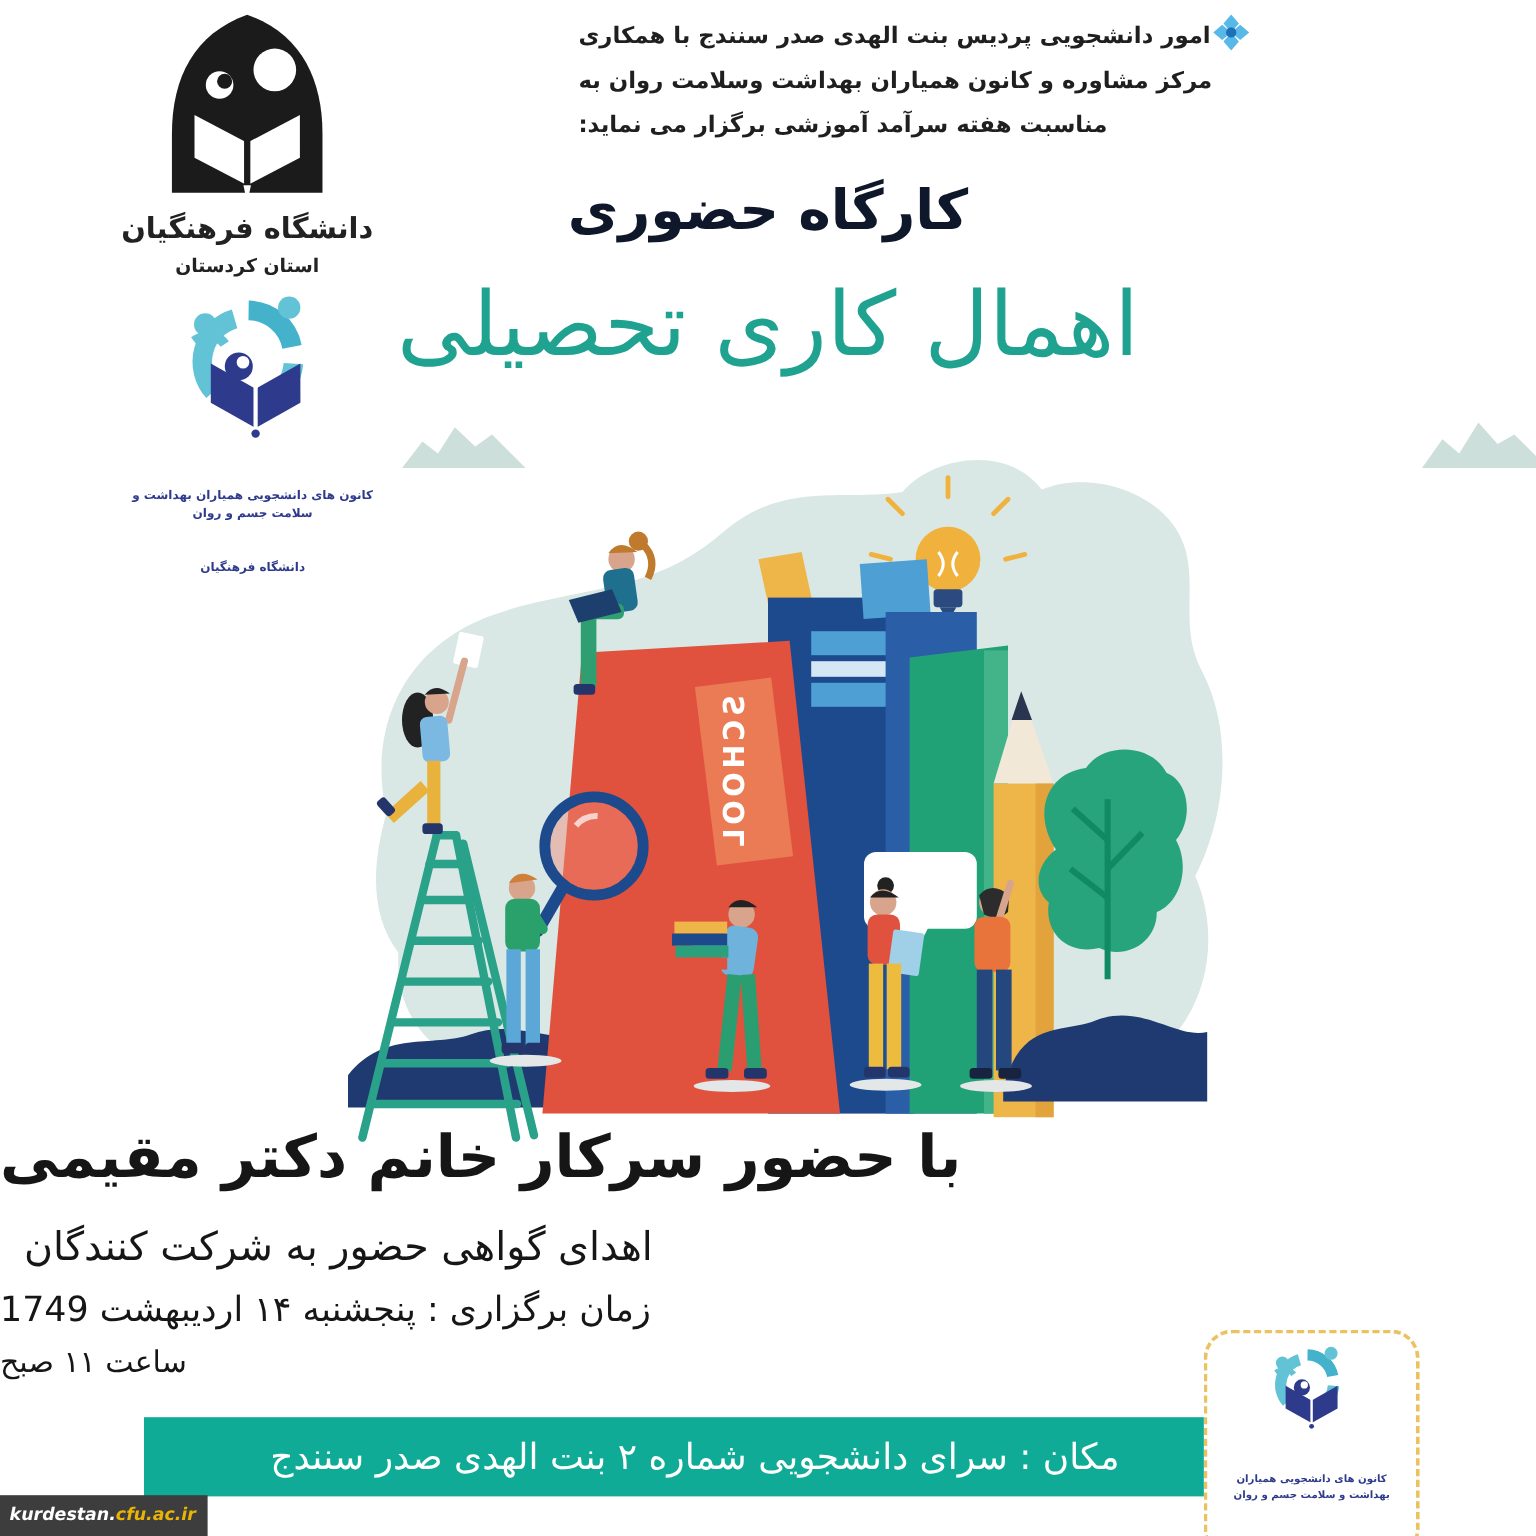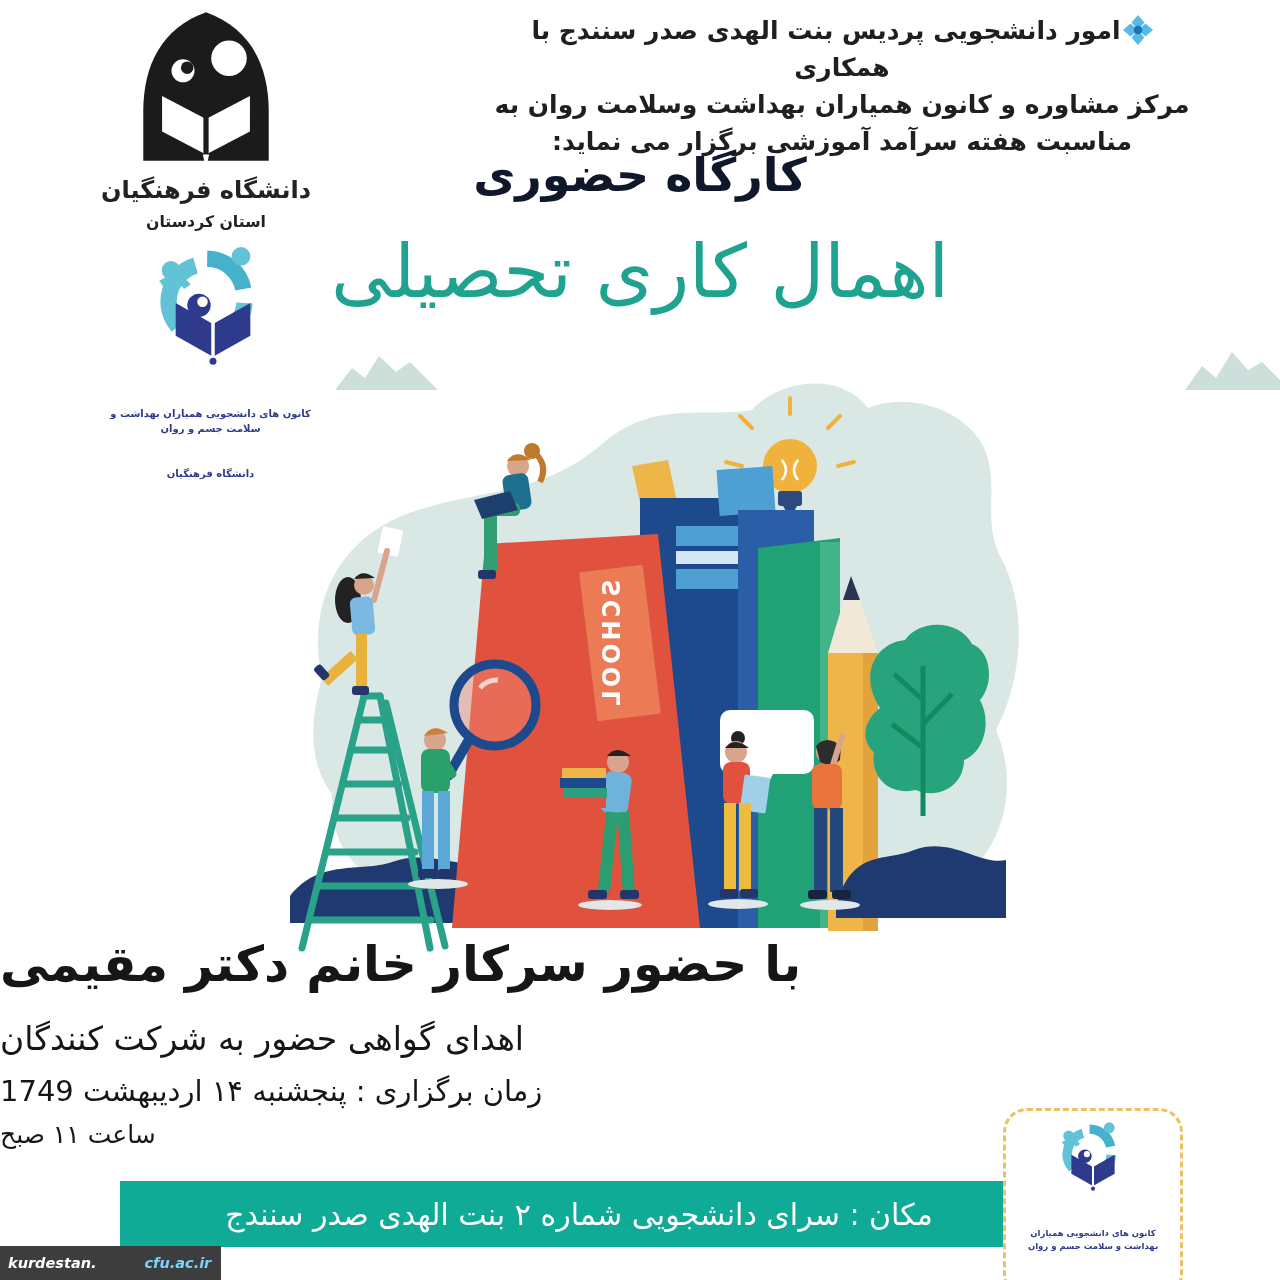--- a/index.html
+++ b/index.html
@@ -6,52 +6,52 @@
   #poster{
     position:relative;width:1280px;height:1280px;background:#ffffff;
     font-family:"DejaVu Sans",sans-serif;overflow:hidden;
   }
   .abs{position:absolute;}
   
   #uni-logo{left:96px;top:6px;width:220px;height:230px;}
   
   #club-logo-left{left:108px;top:244px;width:210px;height:200px;}
   
-  #intro{right:78px;top:12px;width:720px;text-align:center;direction:rtl;
-         color:#1f1f1f;font-size:25px;line-height:37px;font-weight:bold;}
+  #intro{right:78px;top:12px;width:720px;text-align:left;direction:rtl;
+         color:#1f1f1f;font-size:19px;line-height:37px;font-weight:bold;}
   #intro .flower{display:inline-block;width:30px;height:30px;vertical-align:-6px;margin-left:2px;}
   
   #title-block{left:30px;right:30px;top:148px;text-align:center;direction:rtl;}
   #workshop-type{font-size:46px;font-weight:bold;color:#0f172a;letter-spacing:1px;}
   #workshop-title{margin-top:26px;font-size:74px;font-weight:normal;color:#1fa390;}
   
   #illu{left:280px;top:348px;width:1000px;height:618px;}
   
   #details{left:0;right:0;top:936px;text-align:left;direction:rtl;color:#161616;}
   #presenter{font-size:49px;font-weight:bold;}
-  #cert-line{margin-top:26px;font-size:33px;}
+  #cert-line{margin-top:26px;font-size:33px;padding-left:20px;}
   #date-line{margin-top:16px;font-size:29px;}
   #time-line{margin-top:12px;font-size:25px;}
   
   #banner{left:120px;top:1181px;width:918px;height:66px;background:#10ab97;
           color:#ffffff;font-size:30px;display:flex;align-items:center;justify-content:center;
           direction:rtl;z-index:1;}
   
   #footer-logo-box{left:1003px;top:1108px;width:180px;height:190px;background:#ffffff;
           border:3px dashed #ecc261;border-radius:24px;z-index:2;
           display:flex;flex-direction:column;align-items:center;padding-top:10px;box-sizing:border-box;}
   #footer-logo-box svg.club{width:104px;height:104px;}
   .club-caption{direction:rtl;text-align:center;color:#2e3a8c;font-weight:bold;line-height:1.5;margin-top:30px;}
   #footer-logo-box .club-caption{font-size:8.5px;width:160px;}
   #club-logo-left .club-caption{font-size:10px;width:205px;}
   
   #watermark{left:0;top:1246px;background:#3d3d3d;color:#fff;height:34px;
              display:flex;align-items:center;padding:0 10px 0 8px;
-             font-size:14.5px;font-weight:bold;font-style:italic;z-index:3;gap:48px;}
-  #watermark .suffix{color:#7dd3fc;}
+             font-size:14.5px;font-weight:bold;font-style:italic;z-index:3;}
+  #watermark .suffix{color:#eab308;}
 </style>
 </head>
 <body>
 
 <div id="poster">
 
   <svg id="uni-logo" class="abs" viewBox="0 0 200 220">
     <path d="M100,6 C58,21 40,56 40,101 L40,148 L160,148 L160,101 C160,56 142,21 100,6 Z" fill="#1b1b1b"></path>
     <circle cx="122" cy="50" r="17" fill="#ffffff"></circle>
     <circle cx="78" cy="62" r="11" fill="#ffffff"></circle>

